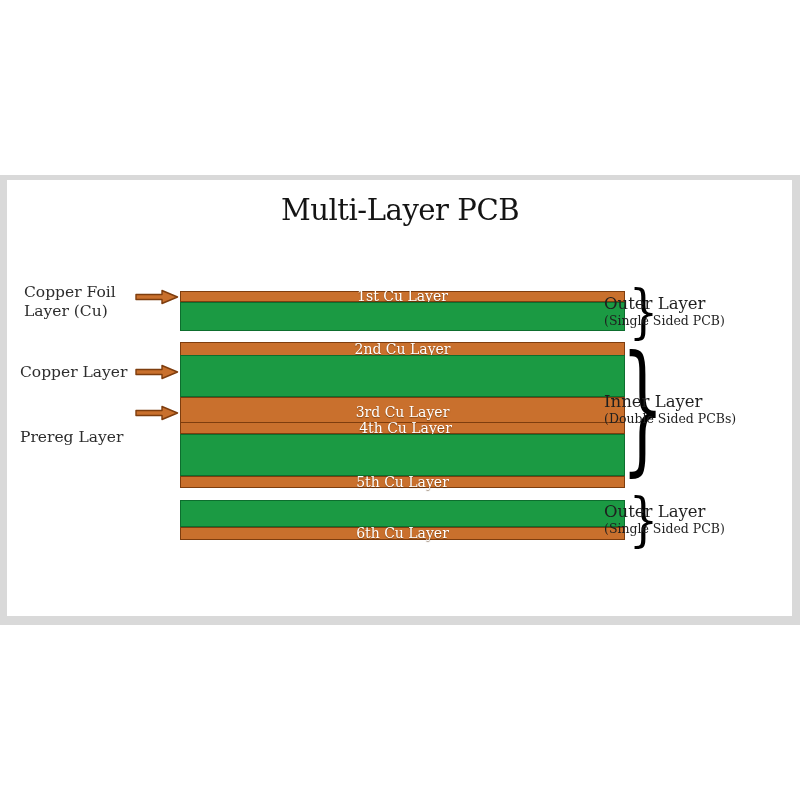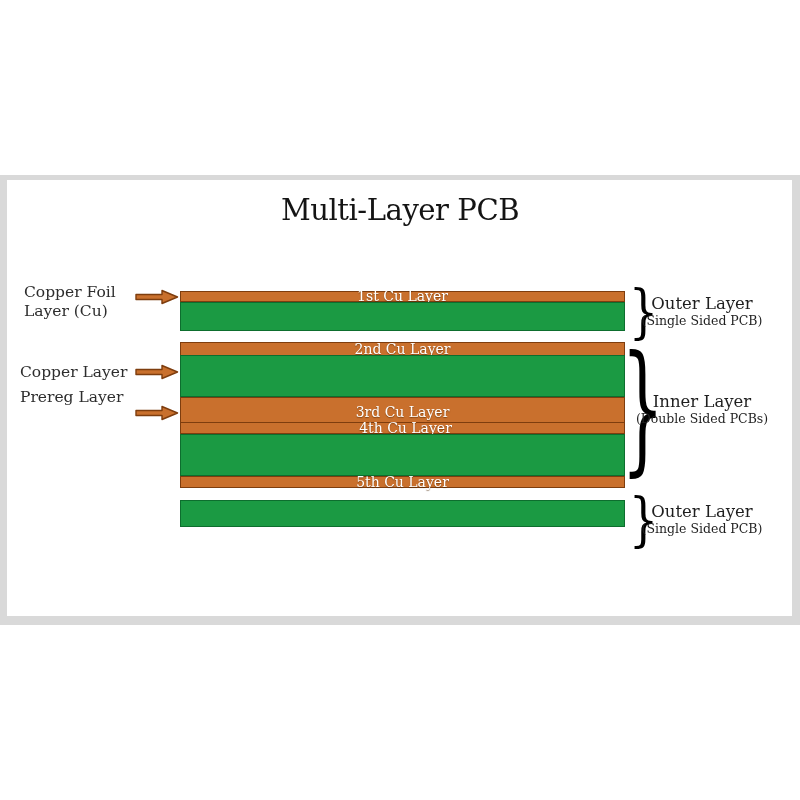--- a/index.html
+++ b/index.html
@@ -79,21 +79,21 @@
   
   .left-label {
     position: absolute;
     text-align: left;
     font-size: 15.5px;
     line-height: 19px;
     color: var(--label-text, #2d2d2d);
   }
   #label-copper-foil  { left: 24px; top: 283px; width: 108px; }
   #label-copper-layer { left: 20px; top: 363px; width: 112px; }
-  #label-prereg-layer { left: 20px; top: 388px; width: 112px; }
+  #label-prereg-layer { left: 20px; top: 428px; width: 112px; }
 
   .arrow {
     position: absolute;
     left: 135px;
     width: 44px; height: 16px;
   }
   #arrow-1 { top: 289px; }
   #arrow-2 { top: 364px; }
   #arrow-3 { top: 405px; }
   .arrow svg { display: block; width: 44px; height: 16px; }
@@ -117,23 +117,22 @@
   .brace span { display: inline-block; font-family: "DejaVu Serif", serif; }
   #brace-1 { top: 283px; height: 57px; }
   #brace-1 span { font-size: 58px; transform: scale(0.8, 1); }
   #brace-2 { top: 341px; height: 134px; }
   #brace-2 span { font-size: 140px; transform: scale(0.48, 1); }
   #brace-3 { top: 491px; height: 57px; }
   #brace-3 span { font-size: 58px; transform: scale(0.8, 1); }
 
   .annotation {
     position: absolute;
-    left: 628px;
+    left: 604px;
     width: 148px;
-    text-align: center;
     color: var(--annotation-text, #1f1f1f);
   }
   #annotation-1 { top: 294px; }
   #annotation-2 { top: 392px; }
   #annotation-3 { top: 502px; }
   .ann-title { font-size: 16.5px; line-height: 19px; }
   .ann-sub   { font-size: 12.5px; line-height: 15px; }
 </style>
 </head>
 <body>
@@ -186,20 +185,23 @@
 
   <div class="layer copper" id="layer-3-1">
     <span class="layer-label">4th Cu Layer</span>
   </div>
   <div class="layer core" id="layer-3-2"></div>
   <div class="layer copper" id="layer-3-3">
     <span class="layer-label">5th Cu Layer</span>
   </div>
 
   <div class="layer core" id="layer-4-1"></div>
+  <div class="layer copper" id="layer-4-2">
+    <span class="layer-label">6th Cu Layer</span>
+  </div>
 
   <div class="brace" id="brace-1">
     <span>}</span>
   </div>
   <div class="brace" id="brace-2">
     <span>}</span>
   </div>
   <div class="brace" id="brace-3">
     <span>}</span>
   </div>

